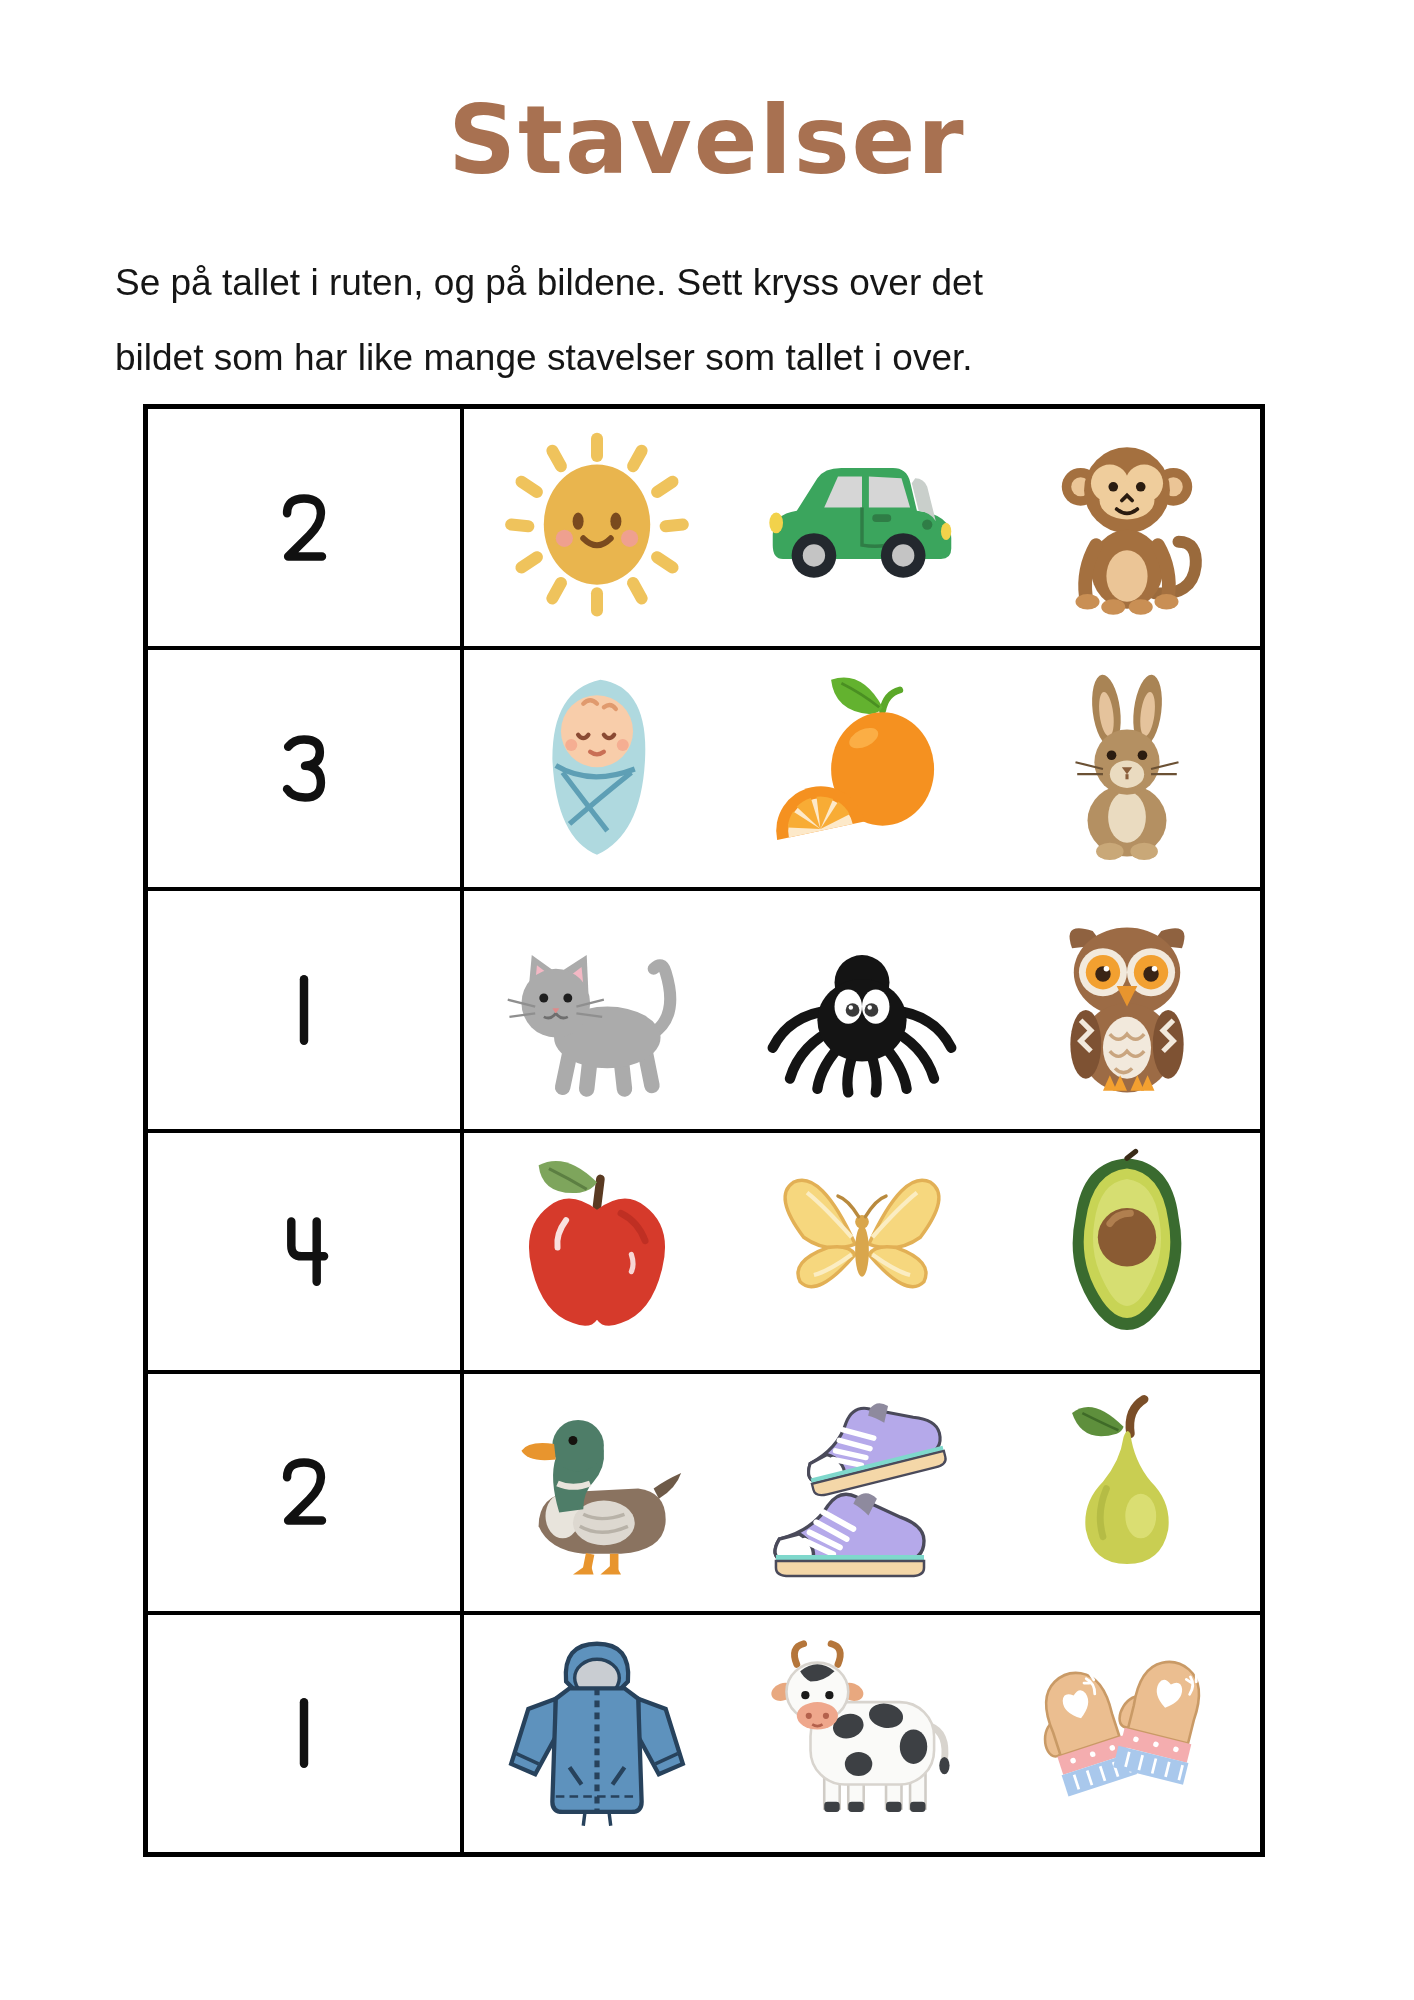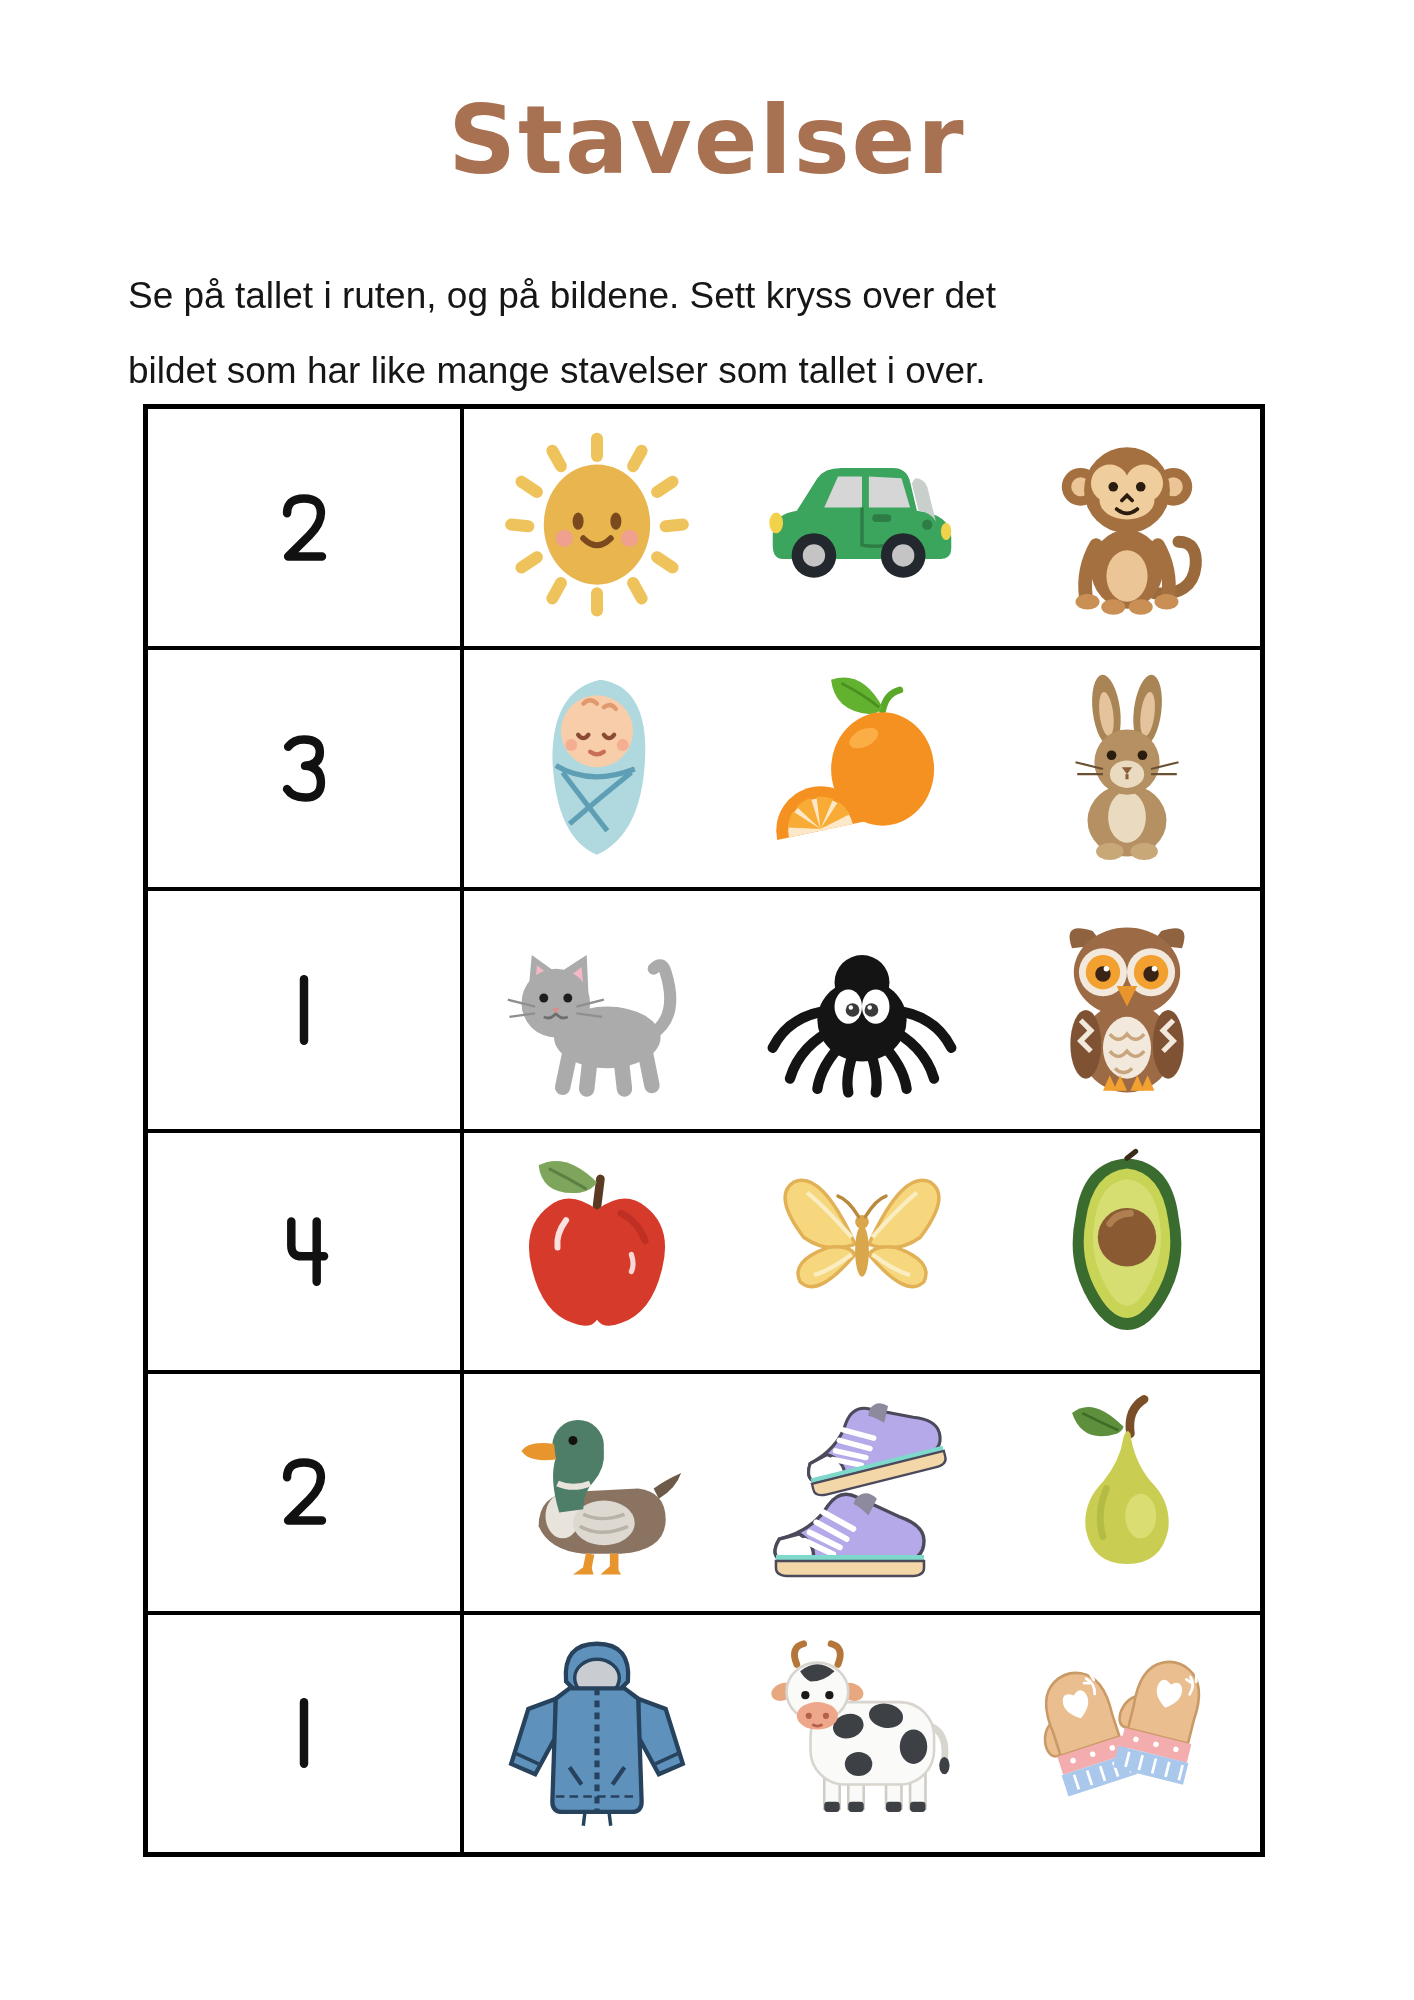--- a/index.html
+++ b/index.html
@@ -6,21 +6,21 @@
   .page {
     position:relative; width:1414px; height:2000px; background:#ffffff;
     font-family:"Liberation Sans", sans-serif; overflow:hidden;
   }
   .title {
     position:absolute; top:86px; left:0; width:100%; margin:0;
     text-align:center; font-family:"DejaVu Sans", sans-serif;
     font-weight:bold; font-size:94px; letter-spacing:2px; color:#a87151;
   }
   .instr {
-    position:absolute; left:115px; margin:13px; font-size:37px; color:#161616;
+    position:absolute; left:115px; margin:0; font-size:37px; color:#161616;
     white-space:nowrap; letter-spacing:0px; font-family:"Liberation Sans", sans-serif;
   }
   .instr.l1 { top:262px; }
   .instr.l2 { top:337px; }
   .wtable {
     position:absolute; left:143px; top:404px; width:1122px; height:1453px;
     border:5px solid #000; box-sizing:border-box;
     display:flex; flex-direction:column; background:#fff;
   }
   .row { flex:1 1 0; display:flex; min-height:0; }

